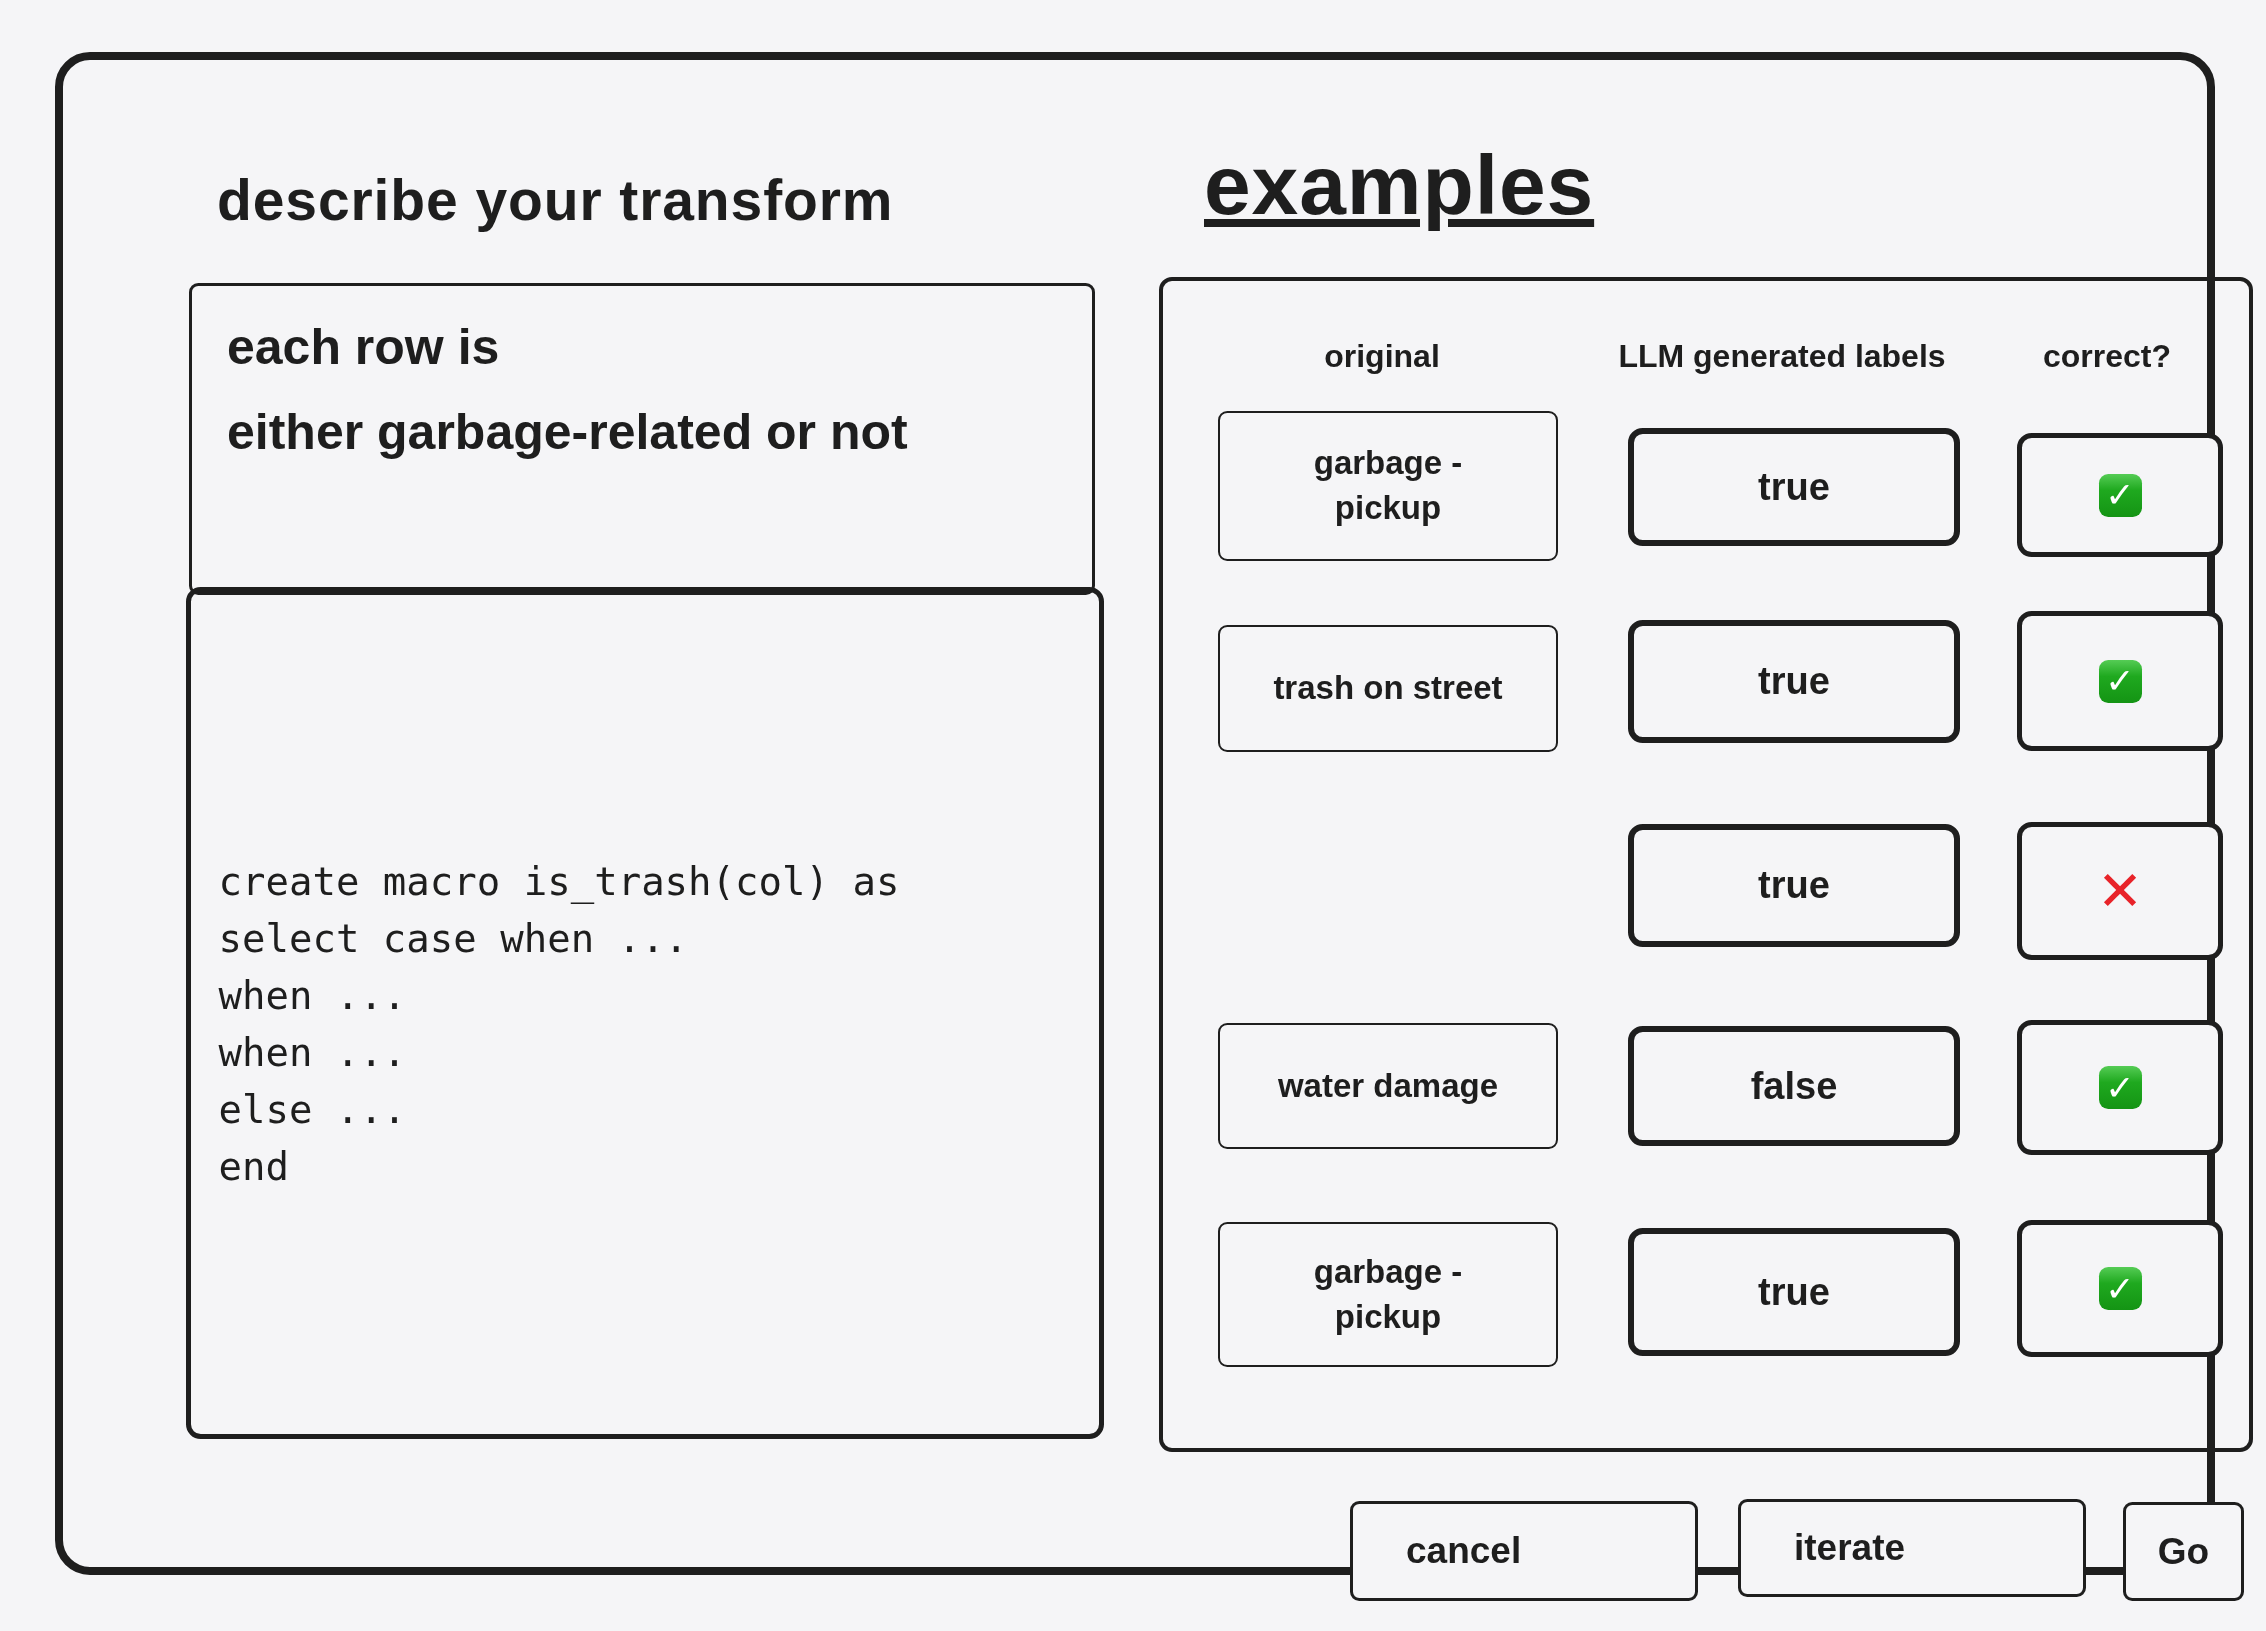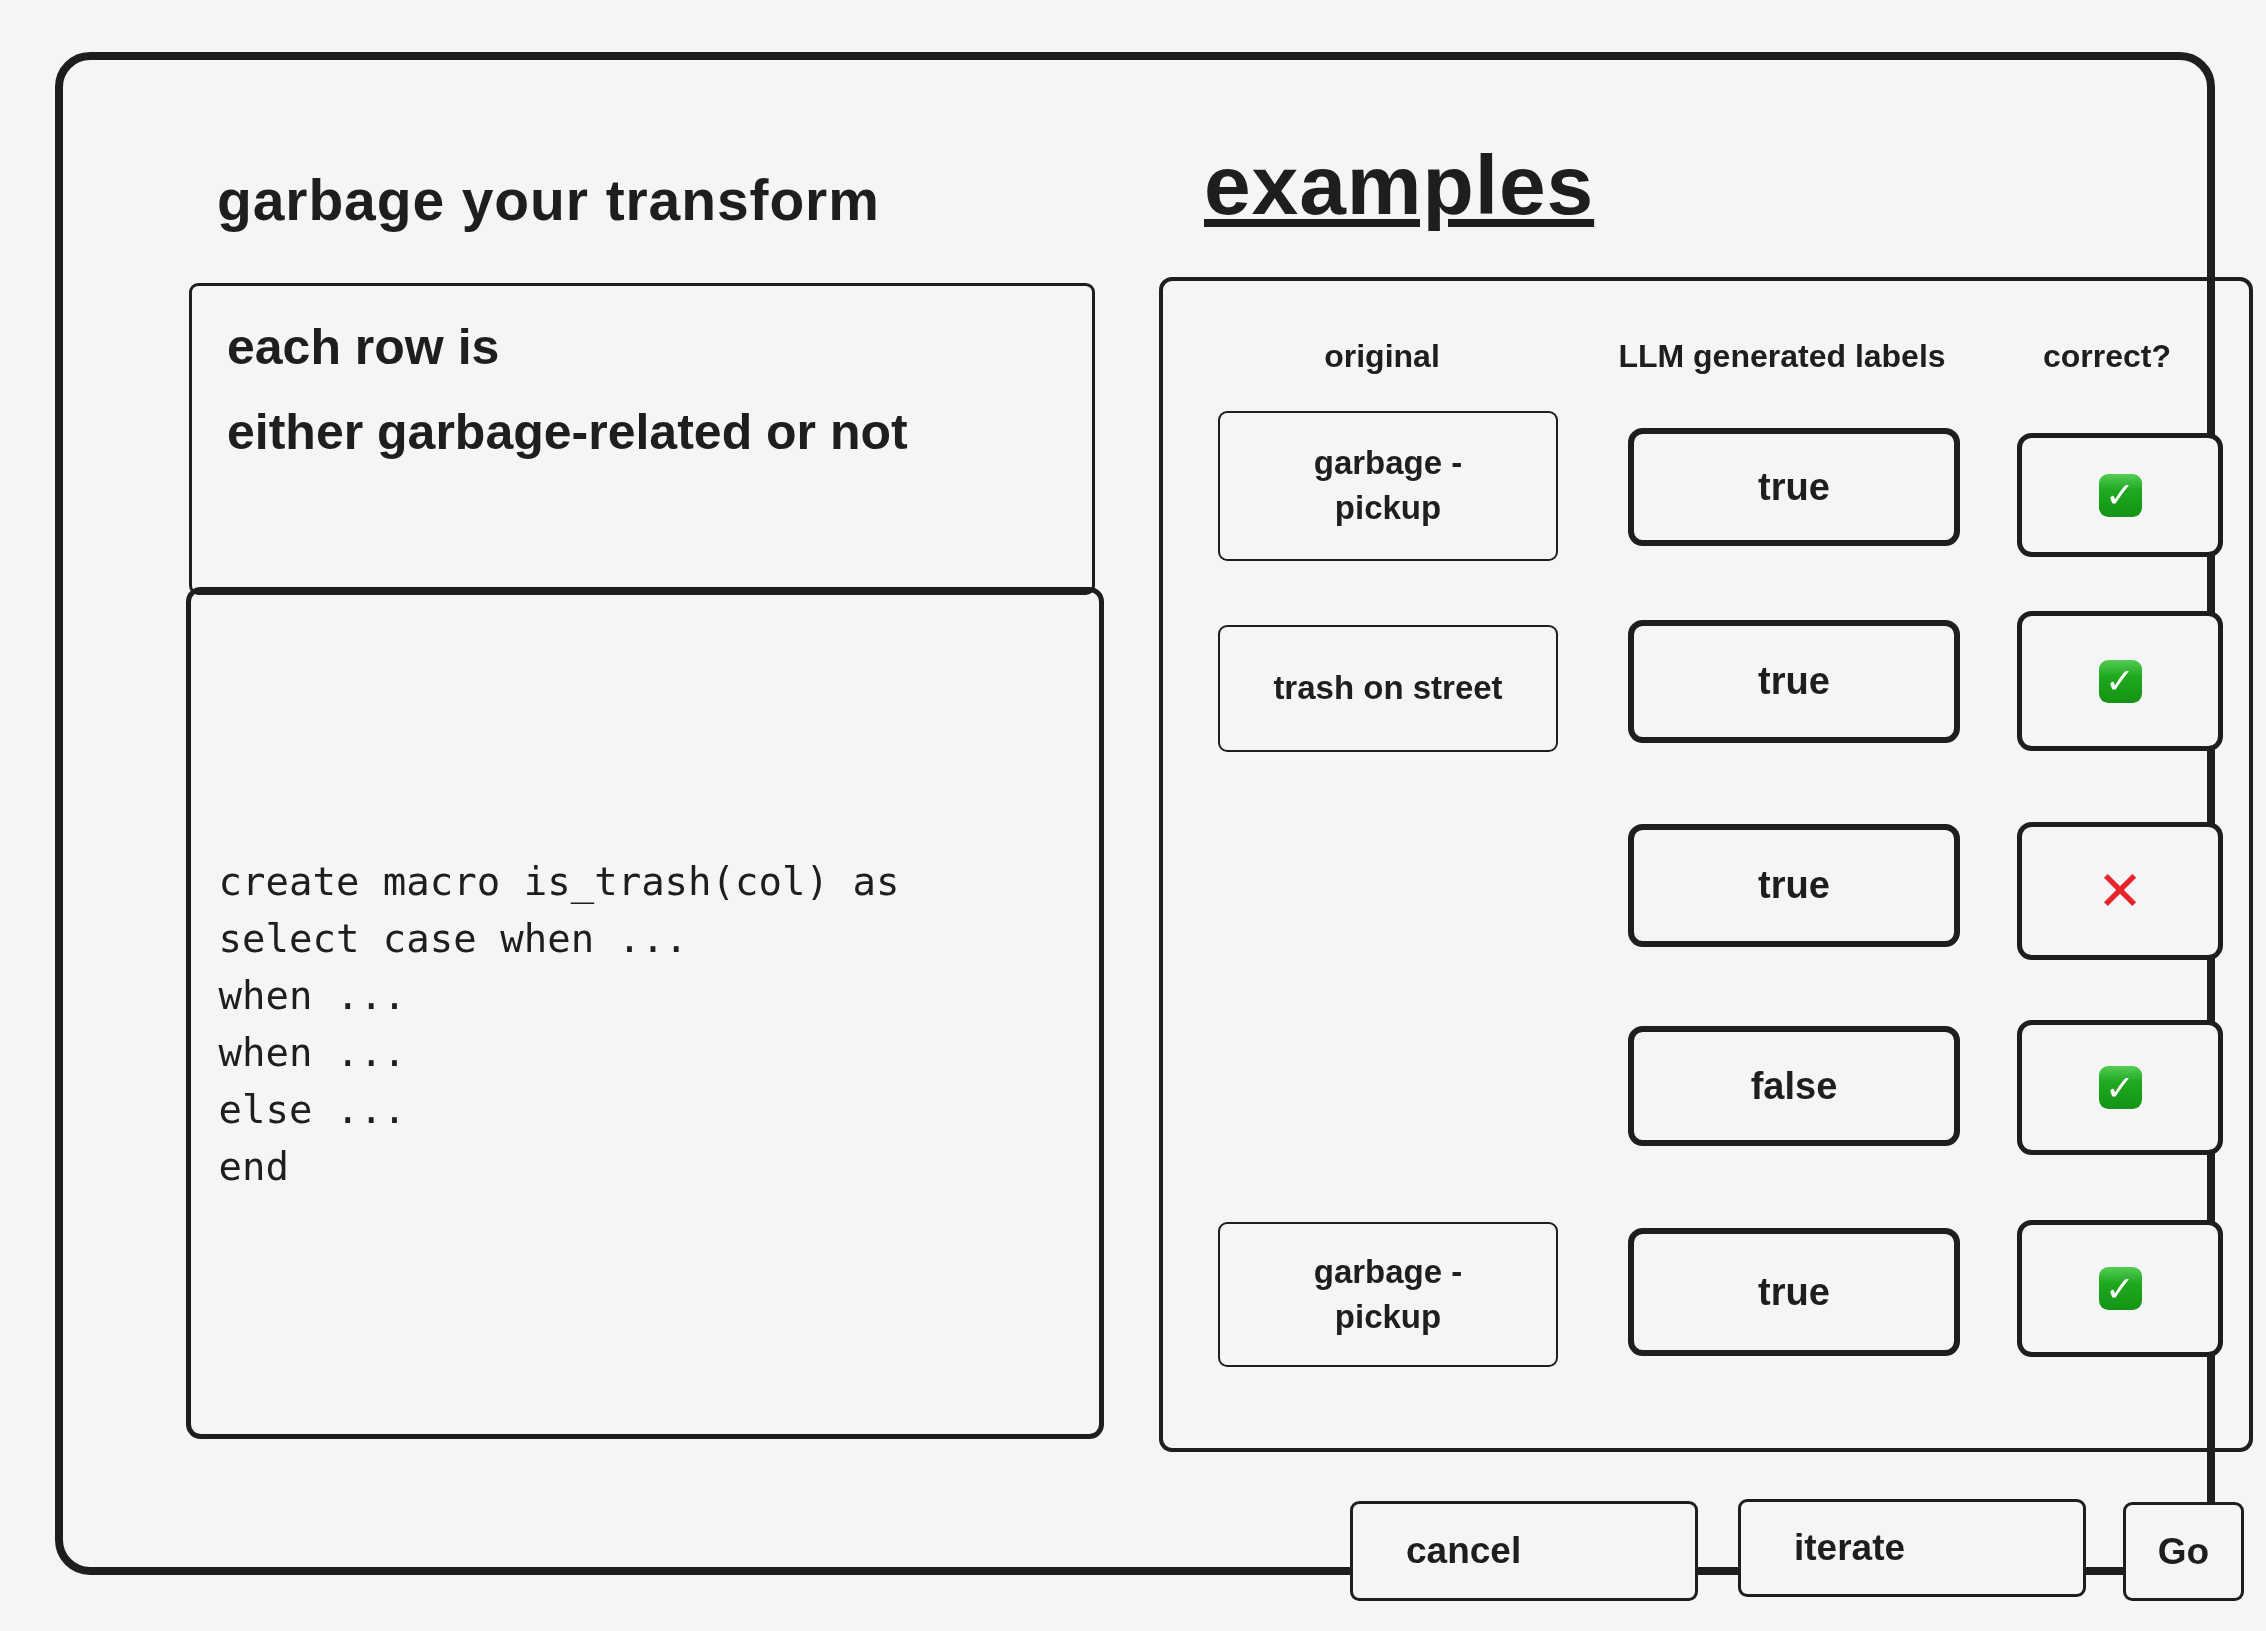--- a/index.html
+++ b/index.html
@@ -166,21 +166,21 @@
   .btn-cancel  { left: 1287px; top: 1441px; width: 348px; height: 100px; padding-left: 53px; }
   .btn-iterate { left: 1675px; top: 1439px; width: 348px; height: 98px; padding-left: 53px; }
   .btn-go      { left: 2060px; top: 1442px; width: 121px; height: 99px; justify-content: center; }
 </style>
 </head>
 <body>
 
 <div class="stage">
   <div class="frame">
 
-    <div class="heading-left">garbage your transform</div>
+    <div class="heading-left">describe your transform</div>
 
     <div class="desc-box">each row is
 either garbage-related or not</div>
 
     <div class="code-box">create macro is_trash(col) as
 select case when ...
 when ...
 when ...
 else ...
 end</div>
@@ -203,20 +203,21 @@
       <div class="cell lab r2">true</div>
       <div class="cell cor r2">
         <span class="mark check">✓</span>
       </div>
 
       <div class="cell lab r3">true</div>
       <div class="cell cor r3">
         <span class="mark cross">✕</span>
       </div>
 
+      <div class="cell orig r4">water damage</div>
       <div class="cell lab r4">false</div>
       <div class="cell cor r4">
         <span class="mark check">✓</span>
       </div>
 
       <div class="cell orig r5">garbage -
 pickup</div>
       <div class="cell lab r5">true</div>
       <div class="cell cor r5">
         <span class="mark check">✓</span>

